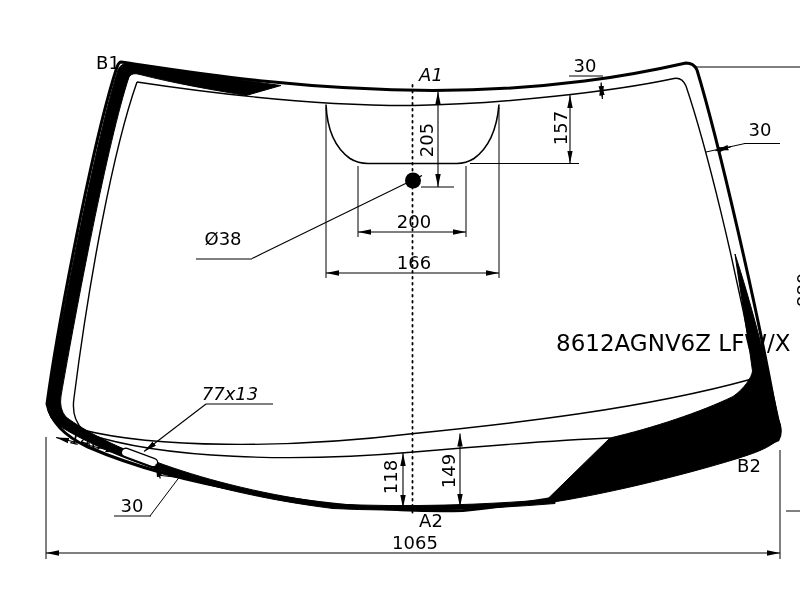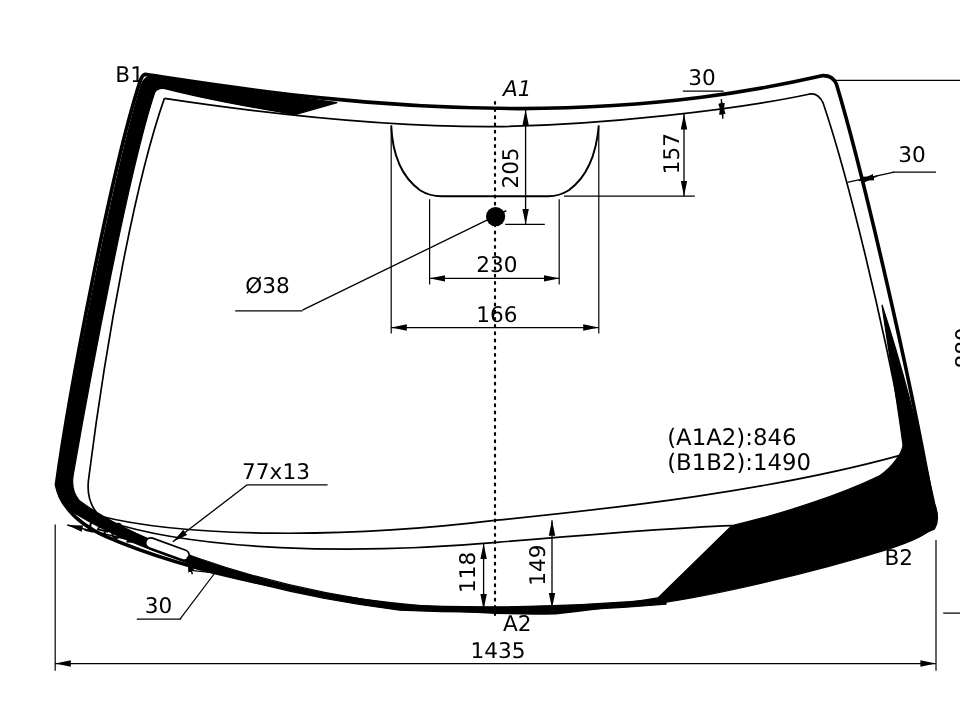--- a/index.html
+++ b/index.html
@@ -145,27 +145,26 @@
 
   <span class="lbl" style="left:75px;top:63px;">B1</span>
   <span class="lbl" style="left:398px;top:75px;font-style:italic;">A1</span>
   <span class="lbl" style="left:398px;top:521px;text-align:center;">A2</span>
   <span class="lbl" style="left:716px;top:466px;">B2</span>
 
   <span class="lbl" style="left:552px;top:66px;">30</span>
   <span class="lbl" style="left:727px;top:130px;">30</span>
   <span class="lbl rot" style="left:528px;top:128px;">157</span>
   <span class="lbl rot" style="left:394px;top:140px;">205</span>
-  <span class="lbl" style="left:381px;top:222px;">230</span>
+  <span class="lbl" style="left:381px;top:222px;">200</span>
   <span class="lbl" style="left:381px;top:263px;">166</span>
   <span class="lbl" style="left:190px;top:239px;">Ø38</span>
   <span class="lbl rot" style="left:771px;top:290px;">880</span>
-  <span class="lbl" style="left:382px;top:543px;">1435</span>
+  <span class="lbl" style="left:382px;top:543px;">1065</span>
   <span class="lbl rot" style="left:358px;top:477px;">118</span>
   <span class="lbl rot" style="left:416px;top:471px;">149</span>
-  <span class="lbl" style="left:197px;top:394px;">77x13</span>
+  <span class="lbl" style="left:197px;top:394px;font-style:italic;">77x13</span>
   <span class="lbl rot140" style="left:53px;top:441px;">140</span>
   <span class="lbl" style="left:99px;top:506px;">30</span>
 
-  <div class="tl sub" style="left:523px;top:356px;">(A1A2):846</div>
-  <div class="tl sub" style="left:523px;top:377px;">(B1B2):1490</div>
+  <div class="tl pn" style="left:523px;top:332px;">8612AGNV6Z LFW/X</div>
 
 </div>
 
 </body></html>

